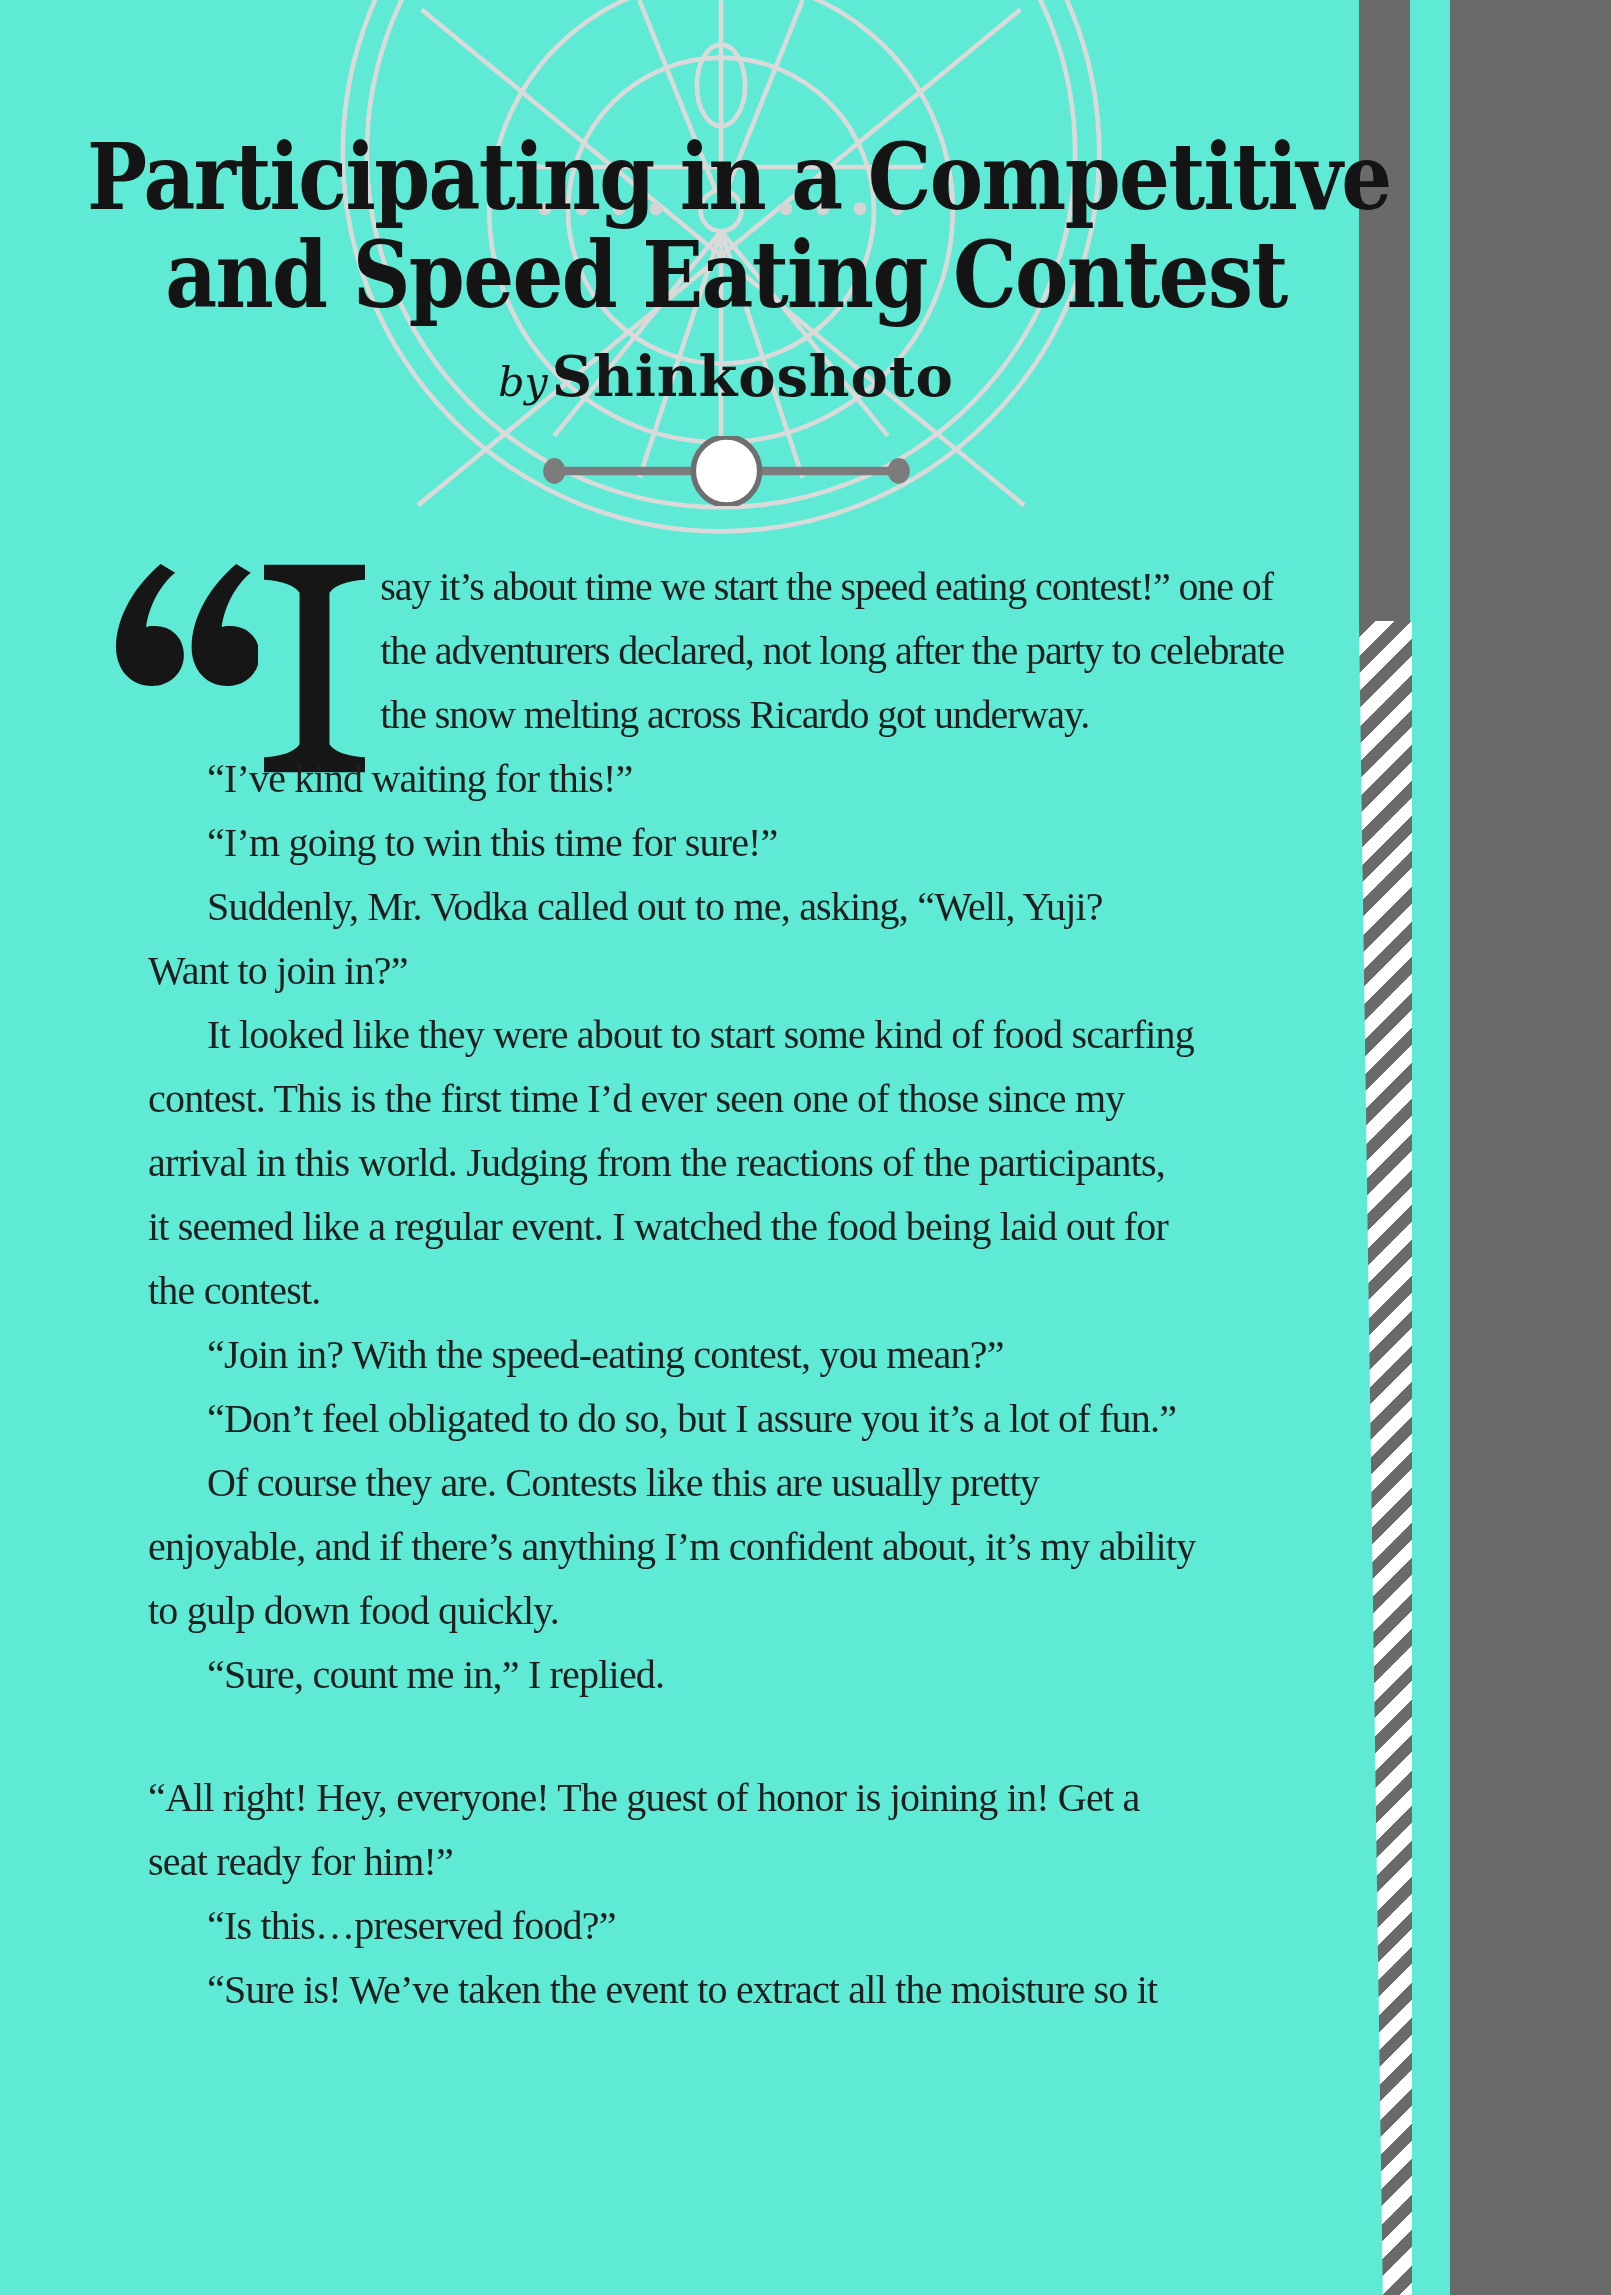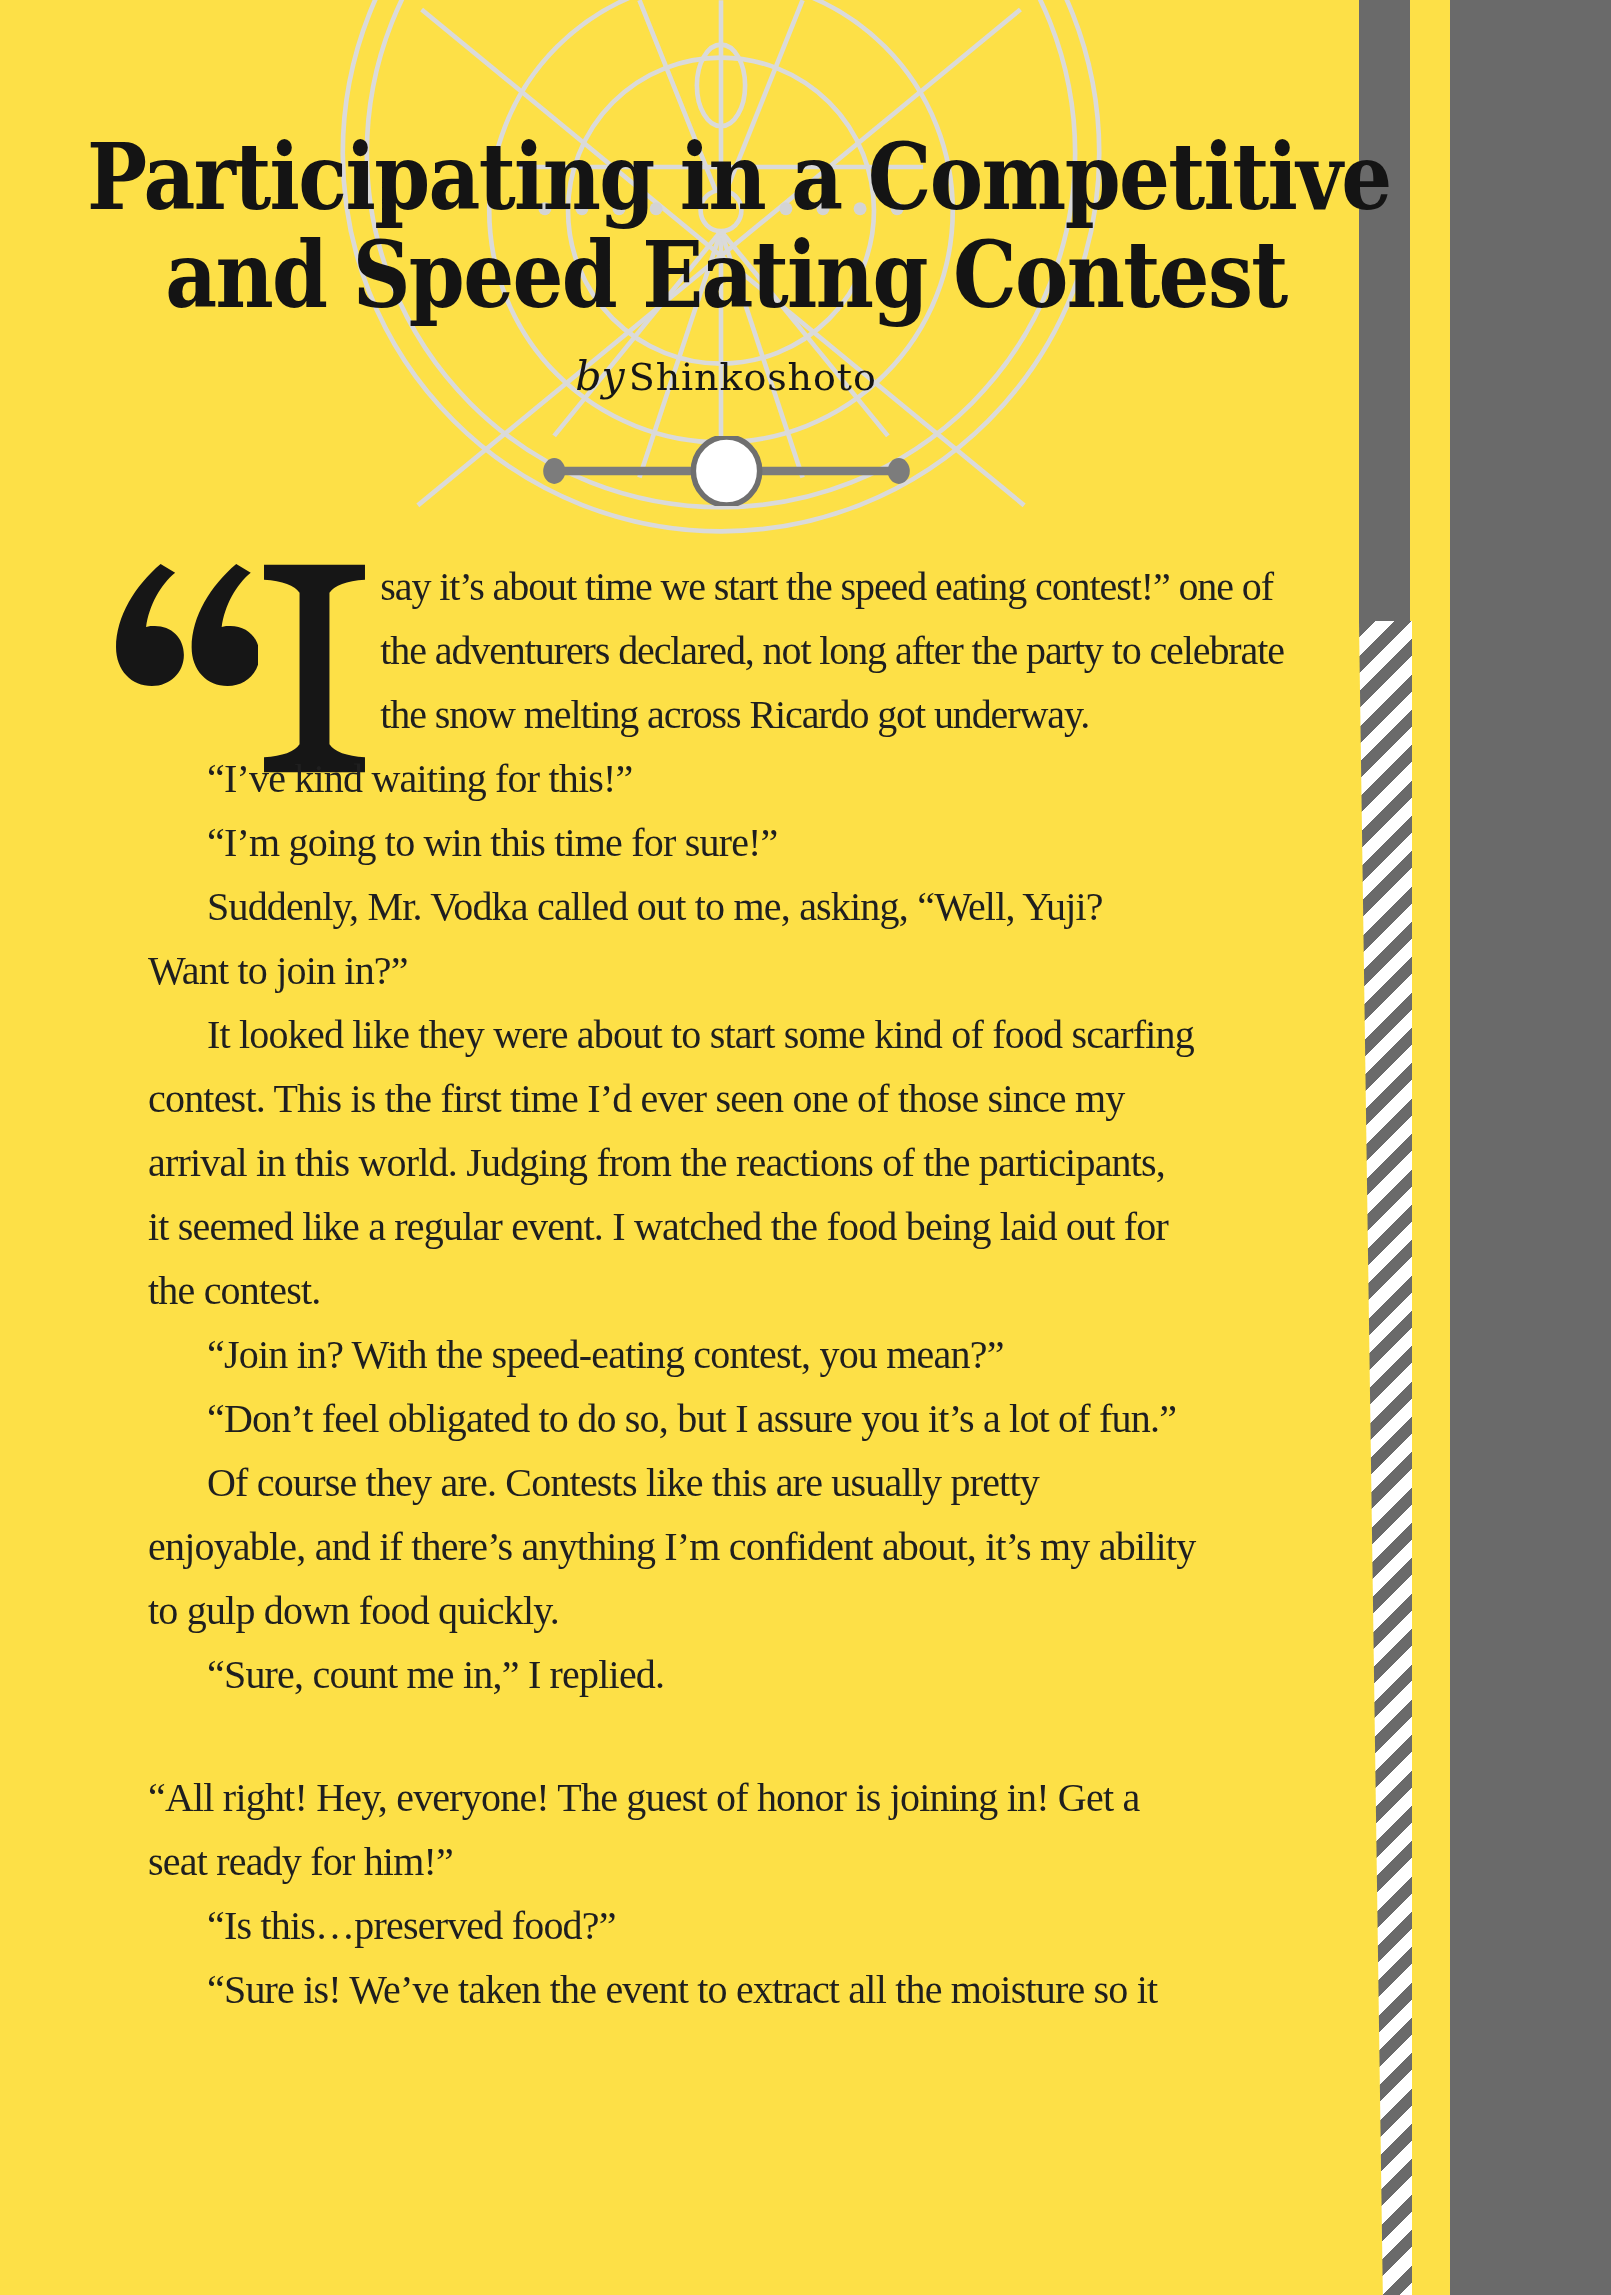--- a/index.html
+++ b/index.html
@@ -51,21 +51,21 @@
     text-align:center;
     color:#161616;
     height:56px;line-height:56px;
   }
   .byline .by{
     font-family:"DejaVu Serif", serif;
     font-style:italic;font-size:41px;margin-right:4px;
   }
   .byline .author{
     font-family:"DejaVu Serif", serif;
-    font-weight:400;font-size:38px;letter-spacing:0.9px;
+    font-weight:700;font-size:56px;letter-spacing:0.9px;
   }
   .divider{display:block;margin:32px auto 0 auto;width:371px;height:70px;}
 
   
   #body-text{
     margin:49px 0 0 148px;
     width:1171px;
     font-size:40px;
     line-height:64px;
     letter-spacing:-0.8px;
@@ -82,21 +82,21 @@
   }
   .dropcap-float{
     float:left;width:113px;height:184px;margin-right:9.3px;margin-top:5.6px;
     overflow:visible;
   }
   .dropcap-float svg{overflow:visible;display:block;}
 </style>
 </head>
 <body>
 
-<div id="page" style="background: #fde047;">
+<div id="page" style="background: #5eead4;">
 
   <svg id="ornament" viewBox="353 0 850 580" fill="none" stroke="#dadada" stroke-width="5">
     <circle cx="778" cy="165" r="408"></circle>
     <circle cx="778" cy="165" r="382"></circle>
     <circle cx="778" cy="227" r="250"></circle>
     <circle cx="778" cy="227" r="165"></circle>
     <circle cx="778" cy="227" r="22"></circle>
     <ellipse cx="778" cy="92" rx="26" ry="44"></ellipse>
     <line x1="778" y1="0" x2="778" y2="205"></line>
     <line x1="560" y1="180" x2="996" y2="180"></line>

